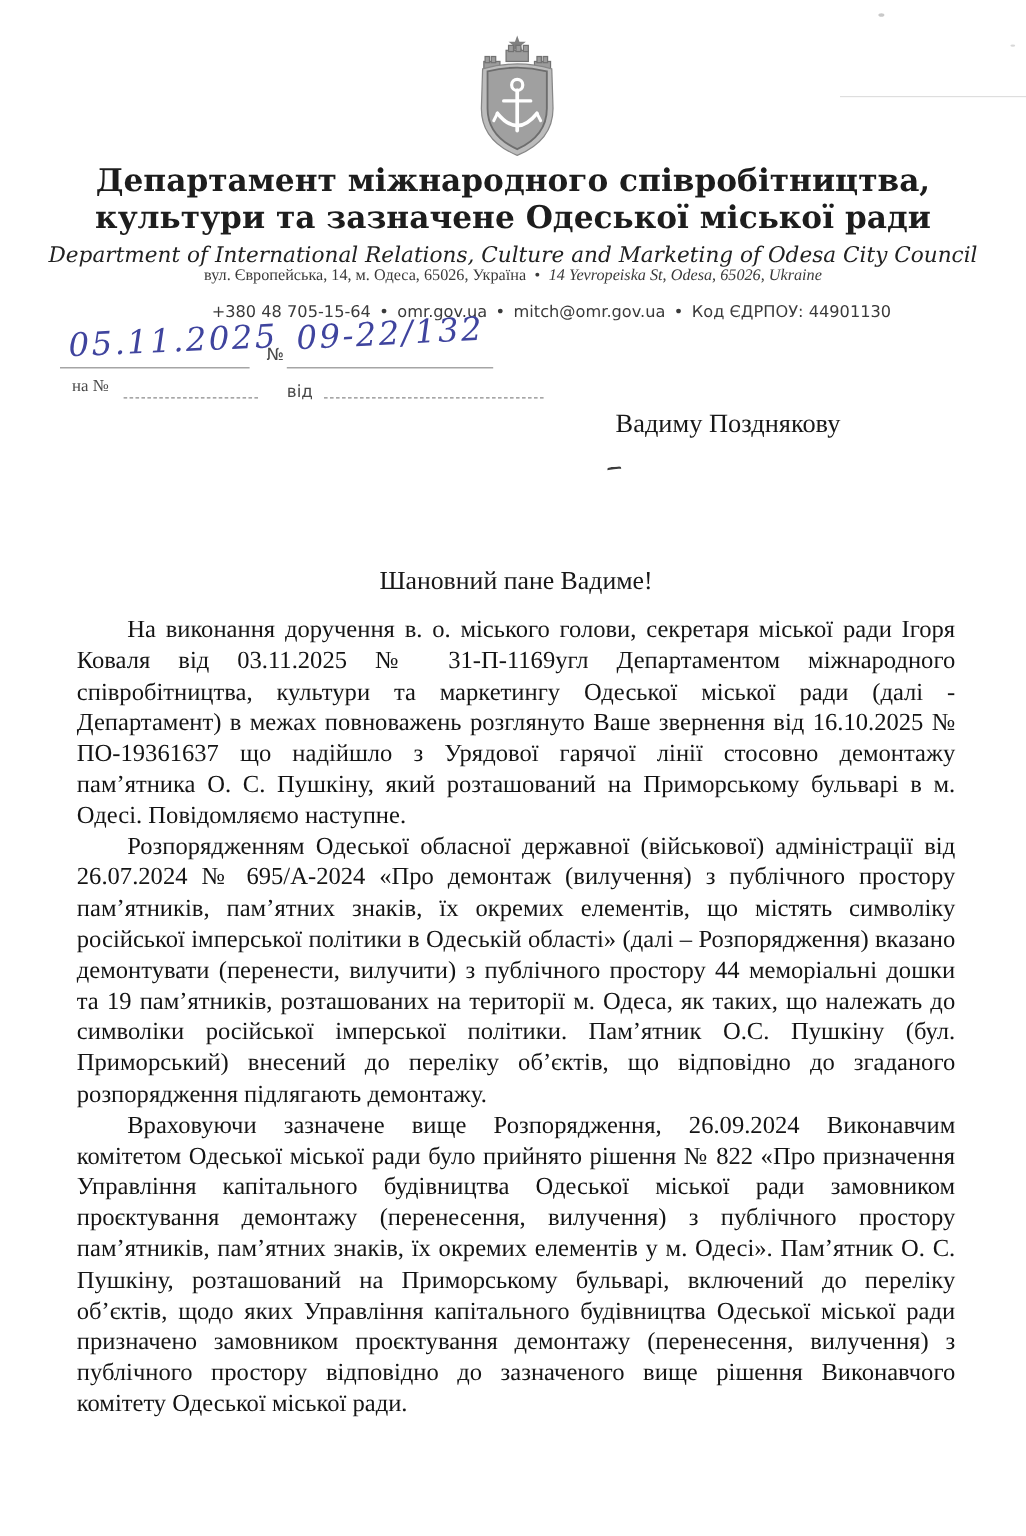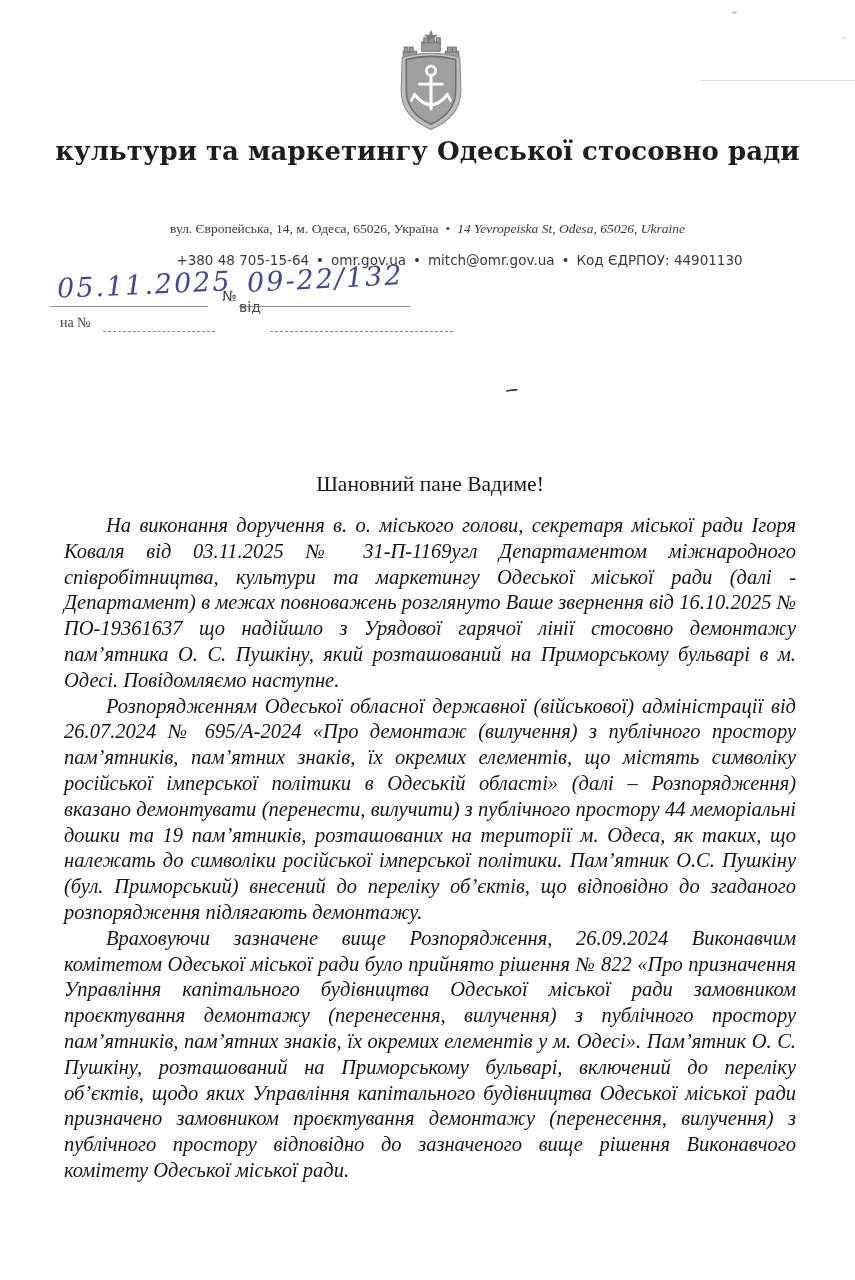--- a/index.html
+++ b/index.html
@@ -35,42 +35,42 @@
   .hw-num  { left:247px; top:263px; transform:rotate(-3deg); }
   .uline { position:absolute; height:0; border-bottom:1.5px solid #8f8f8f; }
   .u-date { left:50px;  top:306px; width:158px; }
   .u-num  { left:239px; top:306px; width:172px; }
   .lbl {
     position:absolute; font-family:"DejaVu Sans", sans-serif;
     font-size:14px; color:#4a4a4a;
   }
   .lbl-no   { left:222px; top:288px; }
   .lbl-onno { left:60px;  top:315px;font-family:Liberation Serif, serif; }
-  .lbl-vid  { left:239px; top:299px; }
+  .lbl-vid  { left:239px; top:319px; }
   .dline { position:absolute; height:0; border-bottom:1.5px dashed #8a8a8a; }
   .d1 { left:103px; top:331px; width:112px; }
   .d2 { left:270px; top:331px; width:183px; }
   
   .recipient {
     position:absolute; left:513px; top:340px;
     font-size:22px; color:#191919; white-space:nowrap;
   }
   .pen-mark {
     position:absolute; left:506px; top:389px; width:12px; height:3px;
     border-top:2.5px solid #3c3c3c; border-radius:40%/100%; transform:rotate(-6deg);
   }
   .salutation {
     position:absolute; left:0; top:472px; width:860px; text-align:center;
     font-size:21.5px; color:#171717;
   }
   .body-text {
     position:absolute; left:64px; top:513px; width:732px;
     font-size:20.5px; line-height:25.8px; text-align:justify; color:#141414;
   }
-  .body-text p { margin:0; text-indent:42px;font-style:italic; }
+  .body-text p { margin:0; text-indent:42px; }
   
   .artifact-line { position:absolute; left:700px; top:80px; width:155px; height:1px; background:#dedede; }
   .speck1 { position:absolute; left:732px; top:11px; width:5px; height:3px; background:#c9c9c9; border-radius:50%; }
   .speck2 { position:absolute; left:842px; top:37px; width:4px; height:2px; background:#d8d8d8; border-radius:50%; }
 </style>
 </head>
 <body>
 
 <div class="page">
 
@@ -99,41 +99,44 @@
       <circle cx="34" cy="43" r="4.5" stroke-width="2.6"></circle>
       <line x1="34" y1="47.5" x2="34" y2="80"></line>
       <line x1="23" y1="56" x2="45" y2="56" stroke-width="2.6"></line>
       <path d="M18,66 Q34,86 50,66"></path>
       <path d="M18,66 l-3,6" stroke-width="2.4"></path>
       <path d="M50,66 l3,6" stroke-width="2.4"></path>
     </g>
   </svg>
 
   <div class="org-uk">
-    <div>культури та маркетингу Одеської стосовно ради</div>
+    <div>Департамент міжнародного співробітництва,</div>
+    <div>культури та зазначене Одеської міської ради</div>
   </div>
+  <div class="org-en">Department of International Relations, Culture and Marketing of Odesa City Council</div>
 
   <div class="addr">
     <span>вул. Європейська, 14, м. Одеса, 65026, Україна</span><span class="sep">•</span><span class="it">14 Yevropeiska St, Odesa, 65026, Ukraine</span>
   </div>
   <div class="contact">
     <span>+380 48 705-15-64</span><span class="sep">•</span><span>omr.gov.ua</span><span class="sep">•</span><span>mitch@omr.gov.ua</span><span class="sep">•</span><span>Код ЄДРПОУ: 44901130</span>
   </div>
 
   <div class="hw hw-date">05.11.2025</div>
   <div class="uline u-date"></div>
   <div class="lbl lbl-no">№</div>
   <div class="hw hw-num">09-22/132</div>
   <div class="uline u-num"></div>
 
   <div class="lbl lbl-onno">на №</div>
   <div class="dline d1"></div>
   <div class="lbl lbl-vid">від</div>
   <div class="dline d2"></div>
 
+  <div class="recipient">Вадиму Позднякову</div>
   <div class="pen-mark"></div>
 
   <div class="salutation">Шановний пане Вадиме!</div>
 
   <div class="body-text">
     <p>На виконання доручення в. о. міського голови, секретаря міської ради Ігоря Коваля від 03.11.2025 № 31-П-1169угл Департаментом міжнародного співробітництва, культури та маркетингу Одеської міської ради (далі - Департамент) в межах повноважень розглянуто Ваше звернення від 16.10.2025 № ПО-19361637 що надійшло з Урядової гарячої лінії стосовно демонтажу пам’ятника О. С. Пушкіну, який розташований на Приморському бульварі в  м. Одесі. Повідомляємо наступне.</p>
     <p>Розпорядженням Одеської обласної державної (військової) адміністрації від 26.07.2024 № 695/А-2024 «Про демонтаж (вилучення) з публічного простору пам’ятників, пам’ятних знаків, їх окремих елементів, що містять символіку російської імперської політики в Одеській області» (далі – Розпорядження) вказано демонтувати (перенести, вилучити) з публічного простору 44 меморіальні дошки та 19 пам’ятників, розташованих на території м. Одеса, як таких, що належать до символіки російської імперської політики. Пам’ятник О.С. Пушкіну (бул. Приморський) внесений до переліку об’єктів, що відповідно до згаданого розпорядження підлягають демонтажу.</p>
     <p>Враховуючи зазначене вище Розпорядження, 26.09.2024 Виконавчим комітетом Одеської міської ради було прийнято рішення № 822 «Про призначення Управління капітального будівництва Одеської міської ради замовником проєктування демонтажу (перенесення, вилучення) з публічного простору пам’ятників, пам’ятних знаків, їх окремих елементів у м. Одесі». Пам’ятник О. С. Пушкіну, розташований на Приморському бульварі, включений до переліку об’єктів, щодо яких Управління капітального будівництва Одеської міської ради призначено замовником проєктування демонтажу (перенесення, вилучення) з публічного простору відповідно до зазначеного вище рішення Виконавчого комітету Одеської міської ради.</p>
   </div>
 

